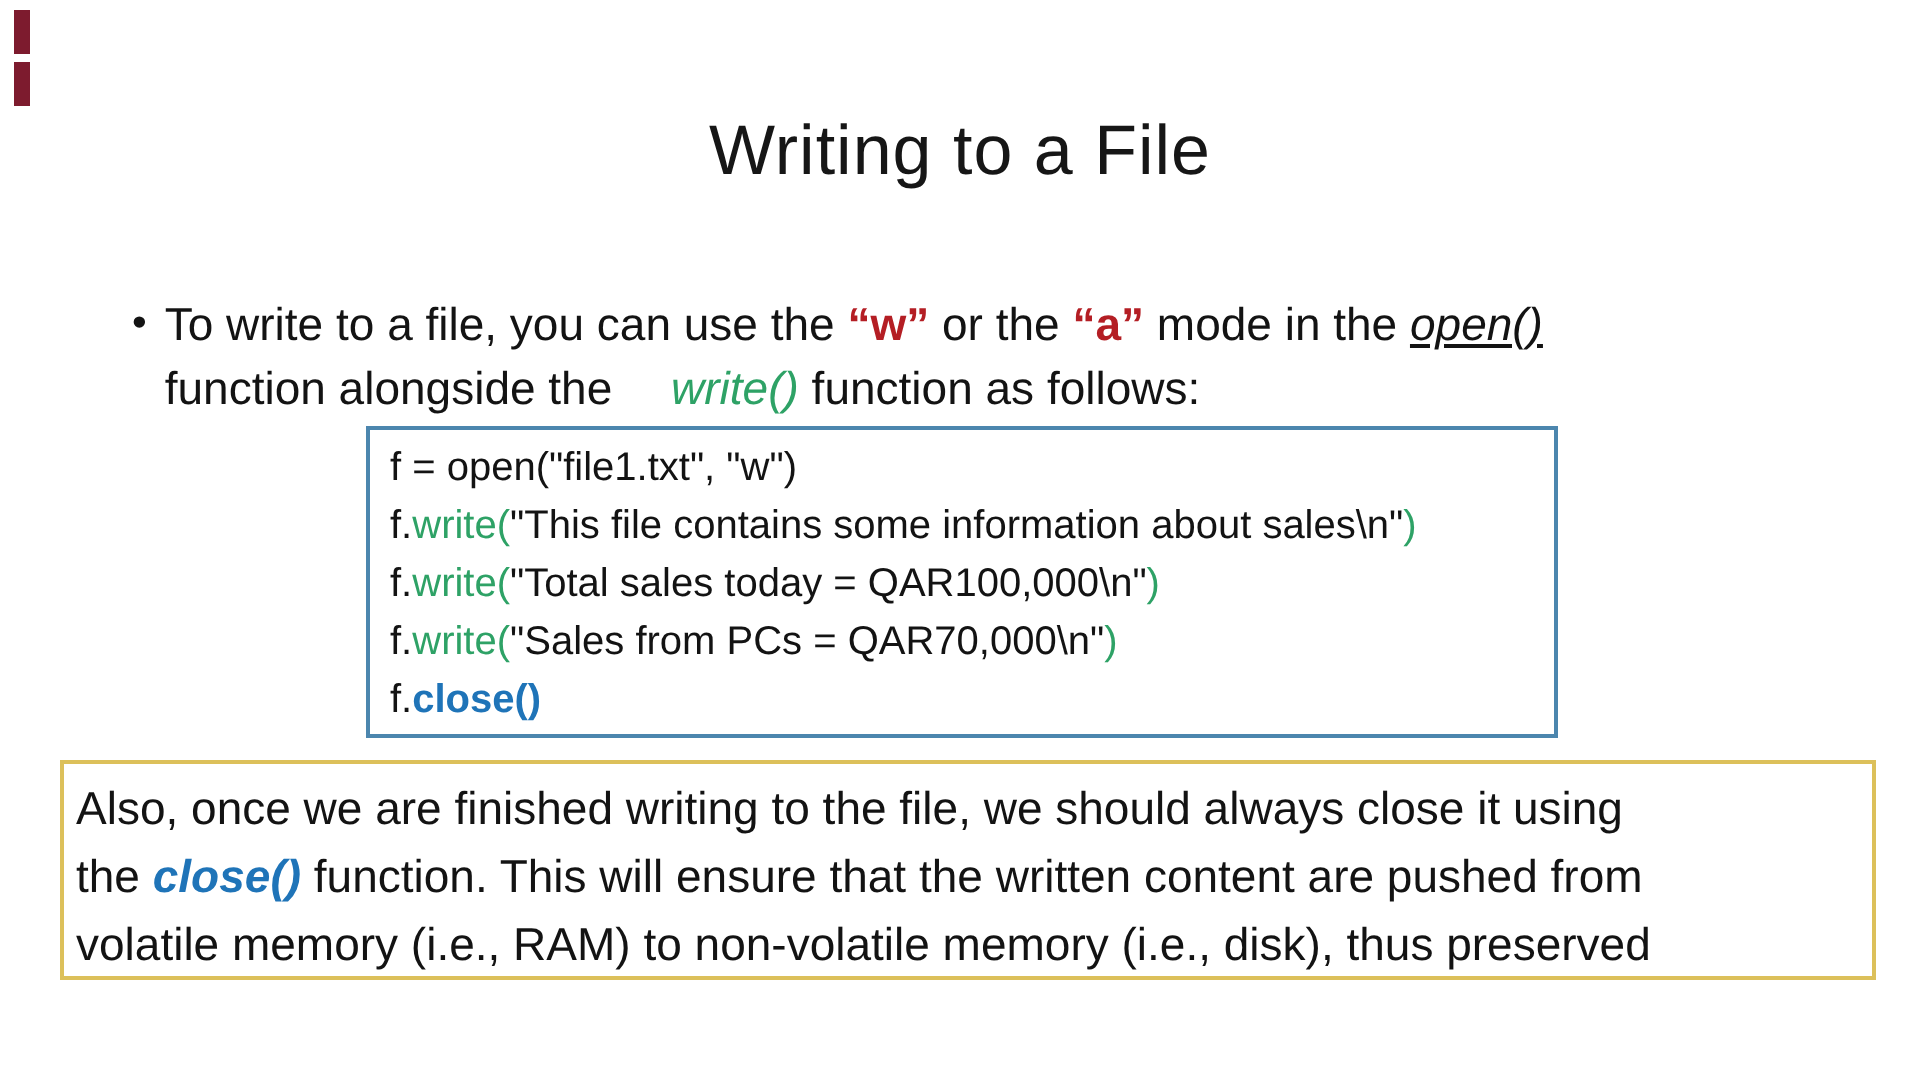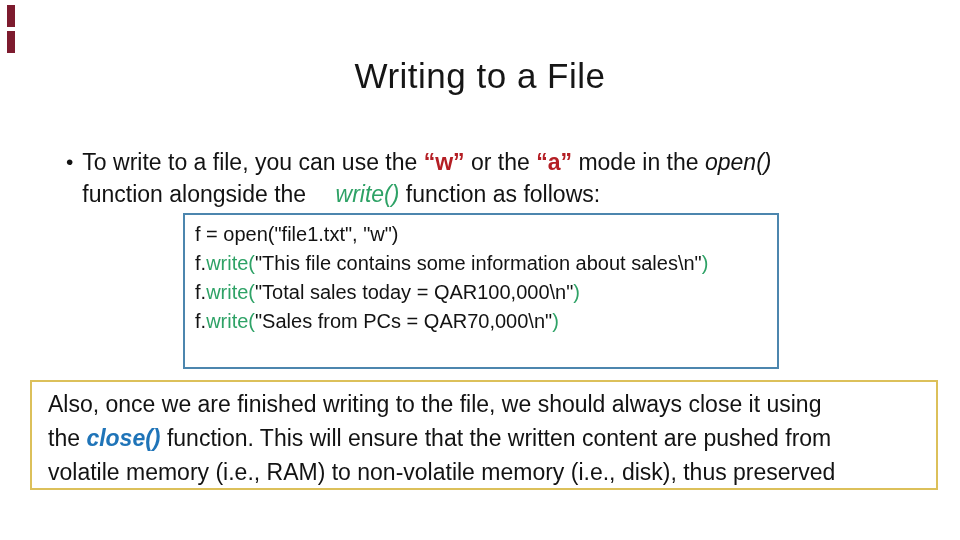--- a/index.html
+++ b/index.html
@@ -30,27 +30,27 @@
   .code-box{
     position:absolute;left:183px;top:213px;width:596px;height:156px;
     box-sizing:border-box;border:2px solid var(--codeBorder);
     padding:5px 10px;background:#ffffff;
     font-size:20px;line-height:29px;color:#131313;
   }
   .code-line{white-space:nowrap;}
   .note-box{
     position:absolute;left:30px;top:380px;width:908px;height:110px;
     box-sizing:border-box;border:2px solid var(--noteBorder);
-    padding:5px 16px;background:#ffffff;
+    padding:5px 6px;background:#ffffff;
     font-size:23px;line-height:34px;color:#131313;
   }
   
   .seg{white-space:pre-wrap;}
   .red-bold{color:var(--red);font-weight:700;}
-  .italic{font-style:italic;}
+  .italic{font-style:italic;text-decoration:underline;}
   .green-italic{color:var(--green);font-style:italic;margin-left:23px;}
   .green{color:var(--green);}
   .blue-bold{color:var(--blue);font-weight:700;}
   .blue-bold-italic{color:var(--blue);font-weight:700;font-style:italic;}
 </style>
 </head>
 <body>
 
 <div class="slide">
 
@@ -64,19 +64,20 @@
   <div class="bullet">
     <span class="bullet-dot">•</span>
     <div class="bullet-text"><span class="seg plain">To write to a file, you can use the </span><span class="seg red-bold">“w”</span><span class="seg plain"> or the </span><span class="seg red-bold">“a”</span><span class="seg plain"> mode in the </span><span class="seg italic">open()</span><br><span class="seg plain">function alongside the </span><span class="seg green-italic">write()</span><span class="seg plain"> function as follows:</span></div>
   </div>
 
   <div class="code-box">
     <div class="code-line"><span class="seg plain">f = open("file1.txt", "w")</span></div>
     <div class="code-line"><span class="seg plain">f.</span><span class="seg green">write(</span><span class="seg plain">"This file contains some information about sales\n"</span><span class="seg green">)</span></div>
     <div class="code-line"><span class="seg plain">f.</span><span class="seg green">write(</span><span class="seg plain">"Total sales today = QAR100,000\n"</span><span class="seg green">)</span></div>
     <div class="code-line"><span class="seg plain">f.</span><span class="seg green">write(</span><span class="seg plain">"Sales from PCs = QAR70,000\n"</span><span class="seg green">)</span></div>
+    <div class="code-line"><span class="seg plain">f.</span><span class="seg blue-bold">close()</span></div>
   </div>
 
   <div class="note-box">
     <div class="note-text"><span class="seg plain">Also, once we are finished writing to the file, we should always close it using</span><br><span class="seg plain">the </span><span class="seg blue-bold-italic">close()</span><span class="seg plain"> function. This will ensure that the written content are pushed from</span><br><span class="seg plain">volatile memory (i.e., RAM) to non-volatile memory (i.e., disk), thus preserved</span></div>
   </div>
 
 </div>
 
 </body></html>

